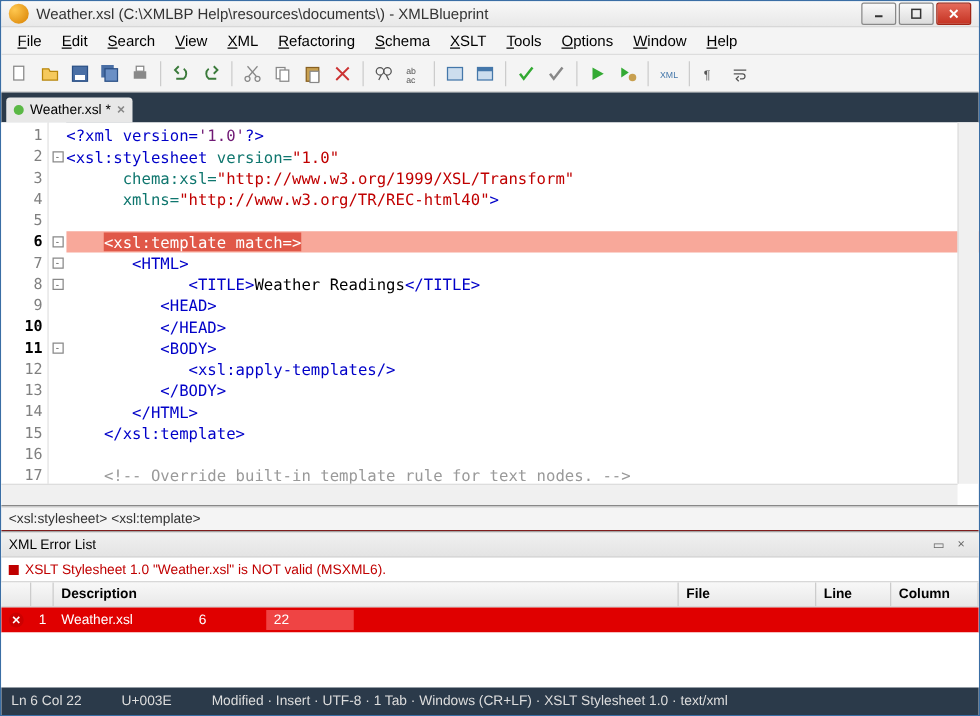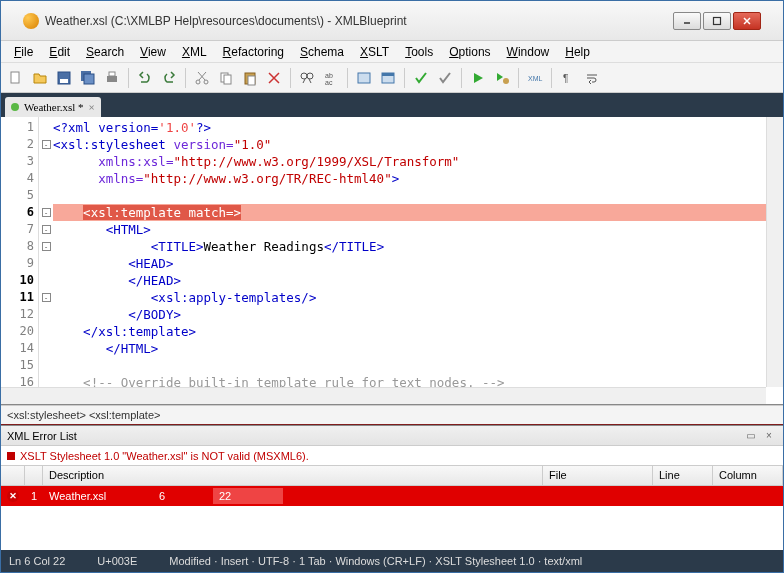--- a/index.html
+++ b/index.html
@@ -1,66 +1,66 @@
 <!DOCTYPE html>
 <html><head>
 <meta charset="utf-8">
 <style>
 * { box-sizing: border-box; margin: 0; padding: 0; }
 body { font-family: "Segoe UI", Tahoma, sans-serif; font-size: 12px; background: #fff; width: 784px; height: 573px; overflow: hidden; border: 1px solid #3a6ea5; display: flex; flex-direction: column; }
-.titlebar { background: linear-gradient(#f8f8f8,#e8e8e8); height: 40px; display: flex; align-items: center; padding: 0 22px; border-bottom: 1px solid #ccc; }
+.titlebar { background: linear-gradient(#f8f8f8,#e8e8e8); height: 21px; display: flex; align-items: center; padding: 0 6px; border-bottom: 1px solid #ccc; }
 .titlebar .app-icon { width: 16px; height: 16px; background: radial-gradient(circle at 30% 30%, #ffc850, #d88000); border-radius: 50%; margin-right: 6px; }
 .titlebar .title { flex: 1; color: #333; }
 .winbtns { display: flex; gap: 2px; }
 .winbtn { width: 28px; height: 18px; border: 1px solid #888; border-radius: 2px; background: linear-gradient(#fafafa,#dcdcdc); display: flex; align-items: center; justify-content: center; font-size: 10px; }
 .winbtn.close { background: linear-gradient(#e56a5a,#c53323); color: #fff; border-color: #a02515; }
 .menubar { height: 22px; display: flex; align-items: center; padding: 0 6px; gap: 2px; background: #f4f4f4; border-bottom: 1px solid #ddd; }
 .menubar .m { padding: 2px 7px; cursor: default; }
 .menubar .m u { text-decoration: underline; }
 .toolbar { height: 30px; background: #f4f4f4; border-bottom: 1px solid #ccc; display: flex; align-items: center; padding: 0 4px; gap: 2px; }
 .tbtn { width: 22px; height: 22px; display: flex; align-items: center; justify-content: center; border-radius: 2px; }
 .tbtn svg { width: 16px; height: 16px; }
 .sep { width: 1px; height: 20px; background: #ccc; margin: 0 3px; }
 .tabstrip { height: 24px; background: #2b3a4a; display: flex; align-items: flex-end; padding: 0 4px; }
-.tab { background: #e8e8e8; border-radius: 3px 3px 0 0; height: 20px; display: flex; align-items: center; padding: 0 6px; gap: 5px; font-size: 11px; font-family: Liberation Serif, serif; }
+.tab { background: #e8e8e8; border-radius: 3px 3px 0 0; height: 20px; display: flex; align-items: center; padding: 0 6px; gap: 5px; font-size: 11px; }
 .tab .dot { width: 8px; height: 8px; background: #5ab845; border-radius: 50%; }
 .tab .x { color: #888; font-weight: bold; cursor: pointer; }
 .editor-area { flex: 1; display: flex; background: #fff; min-height: 0; border-bottom: 1px solid #888; position: relative; }
 .gutter { width: 38px; background: #fff; border-right: 1px solid #ddd; padding-top: 2px; }
 .gutter .ln { height: 17px; line-height: 17px; text-align: right; padding-right: 4px; color: #808080; font-family: Consolas, monospace; font-size: 12px; }
 .gutter .ln.bold { color: #000; font-weight: bold; }
 .fold { width: 14px; background: #fff; padding-top: 2px; }
 .fold .f { height: 17px; display: flex; align-items: center; justify-content: center; }
 .fold .fbox { width: 9px; height: 9px; border: 1px solid #888; font-size: 8px; line-height: 7px; text-align: center; color: #555; background: #fff; }
 .code { flex: 1; font-family: Consolas, monospace; font-size: 12.5px; padding-top: 2px; overflow: hidden; }
 .code .line { height: 17px; line-height: 17px; white-space: pre; }
 .code .hl { background: #f8a89a; }
 .code .hl-sel { background: #e05848; color: #fff; margin-top: 24px; }
 .t-decl { color: #0000c8; }
-.t-ver { color: #ef4444; }
+.t-ver { color: #701a75; }
 .t-tag { color: #0000c8; }
-.t-attr { color: #6d28d9; }
+.t-attr { color: #0f766e; }
 .t-val { color: #c00000; }
 .t-text { color: #000; }
 .t-end { color: #0000c8; }
 .t-cmt { color: #999; }
 .winbtn svg { display: block; }
 .winbtn.close svg { stroke: #fff; }
 .scroll-v { position: absolute; right: 0; top: 0; bottom: 17px; width: 17px; background: #f0f0f0; border-left: 1px solid #ddd; }
 .scroll-h { position: absolute; left: 0; right: 17px; bottom: 0; height: 17px; background: #f0f0f0; border-top: 1px solid #ddd; }
 .breadcrumb { height: 20px; background: #f4f4f4; border-top: 1px solid #ccc; border-bottom: 1px solid #7f1d1d; padding: 0 6px; display: flex; align-items: center; font-size: 11px; color: #333; }
 .err-panel { background: #fff; border-top: 1px solid #888; }
 .err-title { height: 20px; background: linear-gradient(#f0f0f0,#e4e4e4); border-bottom: 1px solid #ccc; display: flex; align-items: center; padding: 0 6px; font-size: 11px; }
 .err-title .spacer { flex: 1; }
 .err-title .pbtn { width: 16px; height: 14px; margin-left: 2px; display: flex; align-items: center; justify-content: center; font-size: 10px; color: #666; }
 .err-msg { height: 20px; display: flex; align-items: center; padding: 0 6px; color: #c00000; font-size: 11px; border-bottom: 1px solid #ccc; }
 .err-msg .sq { width: 8px; height: 8px; background: #c00000; margin-right: 5px; }
 .err-table { font-size: 11px; }
 .err-head { display: flex; background: linear-gradient(#f8f8f8,#e8e8e8); border-bottom: 1px solid #ccc; height: 20px; }
-.err-head .c { padding: 3px 6px; border-right: 1px solid #ccc; }
+.err-head .c { padding: 3px 6px; border-right: 1px solid #ccc; font-weight: bold; }
 .err-row { display: flex; background: #e00000; color: #fff; height: 20px; align-items: center; }
 .err-row .c { padding: 2px 6px; }
 .err-row .c.col-sel { background: #ef4444; }
 .c-icon { width: 24px; flex: none; display: flex; align-items: center; justify-content: center; }
 .c-num { width: 18px; flex: none; }
 .c-desc { flex: 1; }
 .c-file { width: 110px; flex: none; }
 .c-line { width: 60px; flex: none; }
 .c-col { width: 70px; flex: none; }
 .err-blank { height: 44px; background: #fff; }
@@ -260,21 +260,21 @@
       <div class="ln">3</div>
       <div class="ln">4</div>
       <div class="ln">5</div>
       <div class="ln bold">6</div>
       <div class="ln">7</div>
       <div class="ln">8</div>
       <div class="ln">9</div>
       <div class="ln bold">10</div>
       <div class="ln bold">11</div>
       <div class="ln">12</div>
-      <div class="ln">20</div>
+      <div class="ln">13</div>
       <div class="ln">14</div>
       <div class="ln">15</div>
       <div class="ln">16</div>
       <div class="ln">17</div>
     </div>
   <div class="fold">
       <div class="f"></div>
       <div class="f">
         <div class="fbox">-</div>
       </div>
@@ -298,32 +298,33 @@
       <div class="f"></div>
       <div class="f"></div>
       <div class="f"></div>
       <div class="f"></div>
       <div class="f"></div>
       <div class="f"></div>
     </div>
   <div class="code">
       <div class="line "><span class="t-decl">&lt;?xml version=</span><span class="t-ver">'1.0'</span><span class="t-decl">?&gt;</span></div>
       <div class="line "><span class="t-tag">&lt;xsl:stylesheet</span> <span class="t-attr">version=</span><span class="t-val">"1.0"</span></div>
-      <div class="line ">      <span class="t-attr">xmlns:xsl=</span><span class="t-val">"http://www.w3.org/1999/XSL/Transform"</span></div>
+      <div class="line ">      <span class="t-attr">chema:xsl=</span><span class="t-val">"http://www.w3.org/1999/XSL/Transform"</span></div>
       <div class="line ">      <span class="t-attr">xmlns=</span><span class="t-val">"http://www.w3.org/TR/REC-html40"</span><span class="t-tag">&gt;</span></div>
       <div class="line "></div>
       <div class="line hl">    <span class="hl-sel">&lt;xsl:template match=&gt;</span></div>
       <div class="line ">       <span class="t-tag">&lt;HTML&gt;</span></div>
       <div class="line ">             <span class="t-tag">&lt;TITLE&gt;</span><span class="t-text">Weather Readings</span><span class="t-end">&lt;/TITLE&gt;</span></div>
       <div class="line ">          <span class="t-tag">&lt;HEAD&gt;</span></div>
       <div class="line ">          <span class="t-end">&lt;/HEAD&gt;</span></div>
+      <div class="line ">          <span class="t-tag">&lt;BODY&gt;</span></div>
       <div class="line ">             <span class="t-tag">&lt;xsl:apply-templates/&gt;</span></div>
       <div class="line ">          <span class="t-end">&lt;/BODY&gt;</span></div>
+      <div class="line ">       <span class="t-end">&lt;/HTML&gt;</span></div>
       <div class="line ">    <span class="t-end">&lt;/xsl:template&gt;</span></div>
-      <div class="line ">       <span class="t-end">&lt;/HTML&gt;</span></div>
       <div class="line "></div>
       <div class="line ">    <span class="t-cmt">&lt;!-- Override built-in template rule for text nodes. --&gt;</span></div>
     </div>
   <div class="scroll-v"></div>
   <div class="scroll-h"></div>
 </div>
 
 <div class="breadcrumb">&lt;xsl:stylesheet&gt; &lt;xsl:template&gt;</div>
 
 <div class="err-panel">

